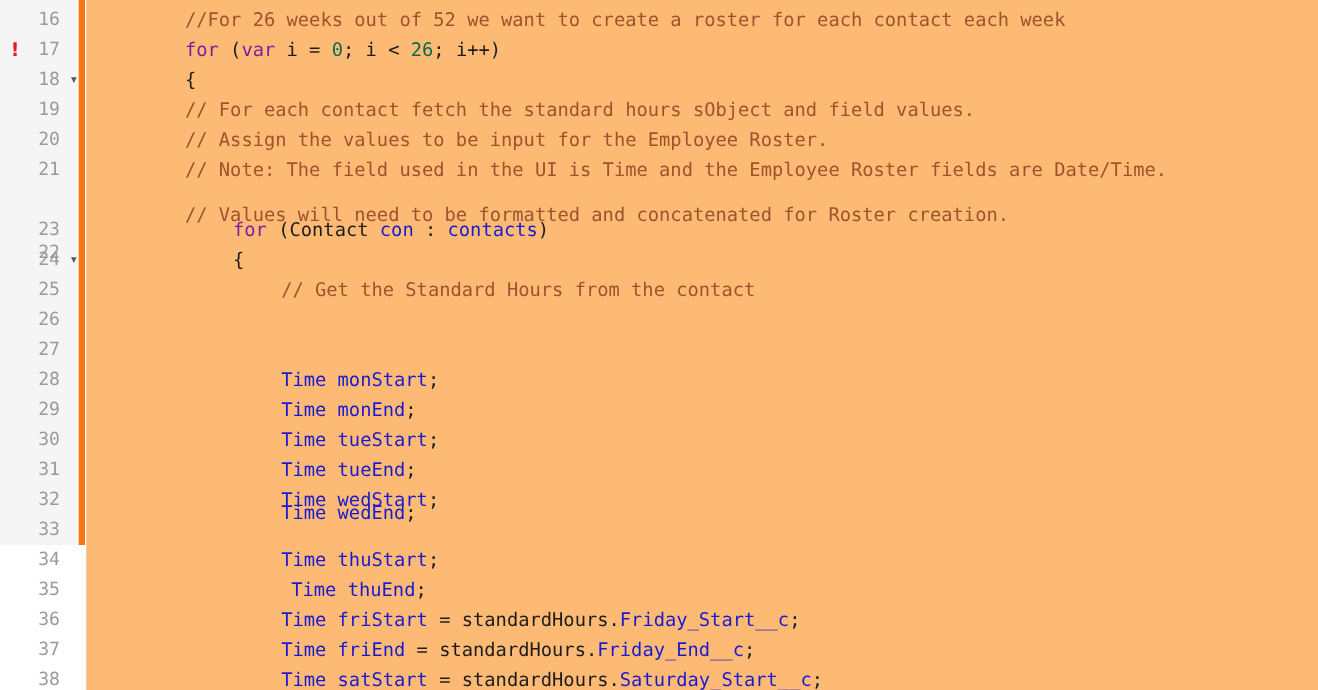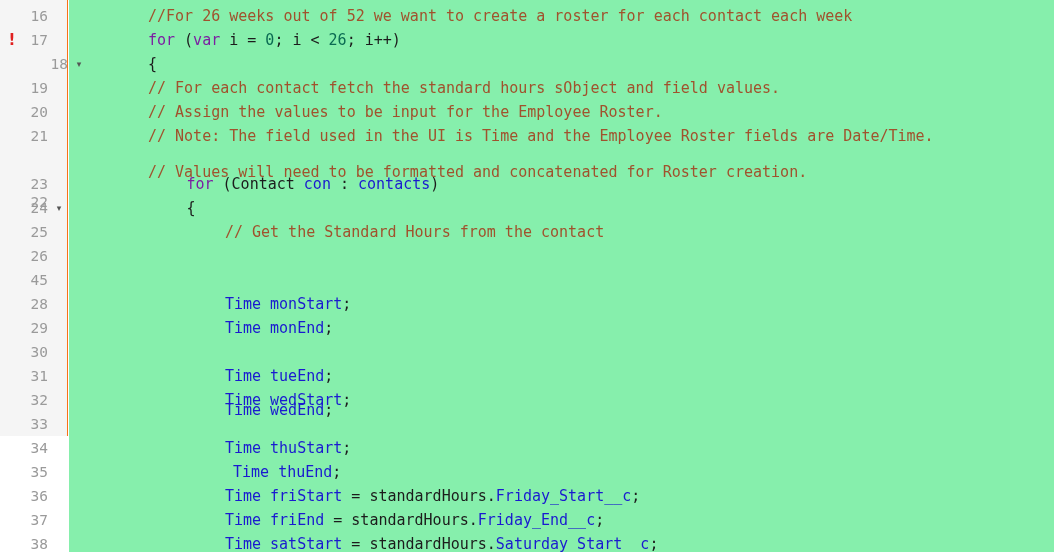--- a/index.html
+++ b/index.html
@@ -24,21 +24,21 @@
   }
 
   
   #gutter {
     position: absolute;
     left: 0;
     top: 0;
     width: 68px;
     height: 436px;
     background: #f5f5f5;
-    border-right: 1px solid #f97316;
+    border-right: 5px solid #f97316;
     box-sizing: border-box;
     z-index: 2;
   }
 
   .gutter-row {
     position: absolute;
     left: 0;
     width: 67px;
     height: 24px;
     line-height: 24px;
@@ -85,21 +85,21 @@
     color: #555555;
   }
 
   
   #code {
     position: absolute;
     left: 69px;
     top: 0;
     right: 0;
     height: 552px;
-    background: #86efac;
+    background: #fdba74;
     overflow: hidden;
     text-decoration: underline;
   }
 
   .code-row {
     position: absolute;
     left: 0;
     top: 0;
     height: 24px;
     line-height: 24px;
@@ -123,21 +123,21 @@
 <div id="editor">
 
   <div id="gutter">
       <div class="gutter-row" style="top: 4px;">
         <div class="linenum">16</div>
       </div>
       <div class="gutter-row" style="top: 28px;">
         <div class="marker">!</div>
         <div class="linenum">17</div>
       </div>
-      <div class="gutter-row" style="top: 52px; margin-left: 20px;">
+      <div class="gutter-row" style="top: 52px;">
         <div class="linenum">18</div>
         <div class="fold">▾</div>
       </div>
       <div class="gutter-row" style="top: 76px;">
         <div class="linenum">19</div>
       </div>
       <div class="gutter-row" style="top: 100px;">
         <div class="linenum">20</div>
       </div>
       <div class="gutter-row" style="top: 124px;">
@@ -153,21 +153,21 @@
         <div class="linenum">24</div>
         <div class="fold">▾</div>
       </div>
       <div class="gutter-row" style="top: 220px;">
         <div class="linenum">25</div>
       </div>
       <div class="gutter-row" style="top: 244px;">
         <div class="linenum">26</div>
       </div>
       <div class="gutter-row" style="top: 268px;">
-        <div class="linenum">45</div>
+        <div class="linenum">27</div>
       </div>
       <div class="gutter-row" style="top: 292px;">
         <div class="linenum">28</div>
       </div>
       <div class="gutter-row" style="top: 316px;">
         <div class="linenum">29</div>
       </div>
       <div class="gutter-row" style="top: 340px; padding-left: 47px;">
         <div class="linenum">30</div>
       </div>
@@ -203,20 +203,21 @@
       <div class="code-row" style="top: 52px; left: 78.96px;"><span class="t-plain">{</span></div>
       <div class="code-row" style="top: 76px; left: 78.96px;"><span class="t-comment">// For each contact fetch the standard hours sObject and field values.</span></div>
       <div class="code-row" style="top: 124px; left: 78.96px;"><span class="t-comment">// Note: The field used in the UI is Time and the Employee Roster fields are Date/Time.</span></div>
       <div class="code-row" style="top: 100px; left: 78.96px;"><span class="t-comment">// Assign the values to be input for the Employee Roster.</span></div>
       <div class="code-row" style="top: 160px; left: 78.96px;"><span class="t-comment">// Values will need to be formatted and concatenated for Roster creation.</span></div>
       <div class="code-row" style="top: 172px; left: 117.44px;"><span class="t-keyword">for</span><span class="t-plain"> (</span><span class="t-type">Contact</span><span class="t-plain"> </span><span class="t-var">con</span><span class="t-plain"> : </span><span class="t-var">contacts</span><span class="t-plain">)</span></div>
       <div class="code-row" style="top: 196px; left: 117.44px;"><span class="t-plain">{</span></div>
       <div class="code-row" style="top: 220px; left: 155.92px;"><span class="t-comment">// Get the Standard Hours from the contact</span></div>
       <div class="code-row" style="top: 292px; left: 155.92px;"><span class="t-var">Time</span><span class="t-plain"> </span><span class="t-var">monStart</span><span class="t-plain">;</span></div>
       <div class="code-row" style="top: 316px; left: 155.92px;"><span class="t-var">Time</span><span class="t-plain"> </span><span class="t-var">monEnd</span><span class="t-plain">;</span></div>
+      <div class="code-row" style="top: 340px; left: 155.92px;"><span class="t-var">Time</span><span class="t-plain"> </span><span class="t-var">tueStart</span><span class="t-plain">;</span></div>
       <div class="code-row" style="top: 364px; left: 155.92px;"><span class="t-var">Time</span><span class="t-plain"> </span><span class="t-var">tueEnd</span><span class="t-plain">;</span></div>
       <div class="code-row" style="top: 388px; left: 155.92px;"><span class="t-var">Time</span><span class="t-plain"> </span><span class="t-var">wedStart</span><span class="t-plain">;</span></div>
       <div class="code-row" style="top: 398px; left: 155.92px;"><span class="t-var">Time</span><span class="t-plain"> </span><span class="t-var">wedEnd</span><span class="t-plain">;</span></div>
       <div class="code-row" style="top: 436px; left: 155.92px;"><span class="t-var">Time</span><span class="t-plain"> </span><span class="t-var">thuStart</span><span class="t-plain">;</span></div>
       <div class="code-row" style="top: 460px; left: 164px;"><span class="t-var">Time</span><span class="t-plain"> </span><span class="t-var">thuEnd</span><span class="t-plain">;</span></div>
       <div class="code-row" style="top: 484px; left: 155.92px;"><span class="t-var">Time</span><span class="t-plain"> </span><span class="t-var">friStart</span><span class="t-plain"> = standardHours.</span><span class="t-var">Friday_Start__c</span><span class="t-plain">;</span></div>
       <div class="code-row" style="top: 508px; left: 155.92px;"><span class="t-var">Time</span><span class="t-plain"> </span><span class="t-var">friEnd</span><span class="t-plain"> = standardHours.</span><span class="t-var">Friday_End__c</span><span class="t-plain">;</span></div>
       <div class="code-row" style="top: 532px; left: 155.92px;"><span class="t-var">Time</span><span class="t-plain"> </span><span class="t-var">satStart</span><span class="t-plain"> = standardHours.</span><span class="t-var">Saturday_Start__c</span><span class="t-plain">;</span></div>
     </div>
 

